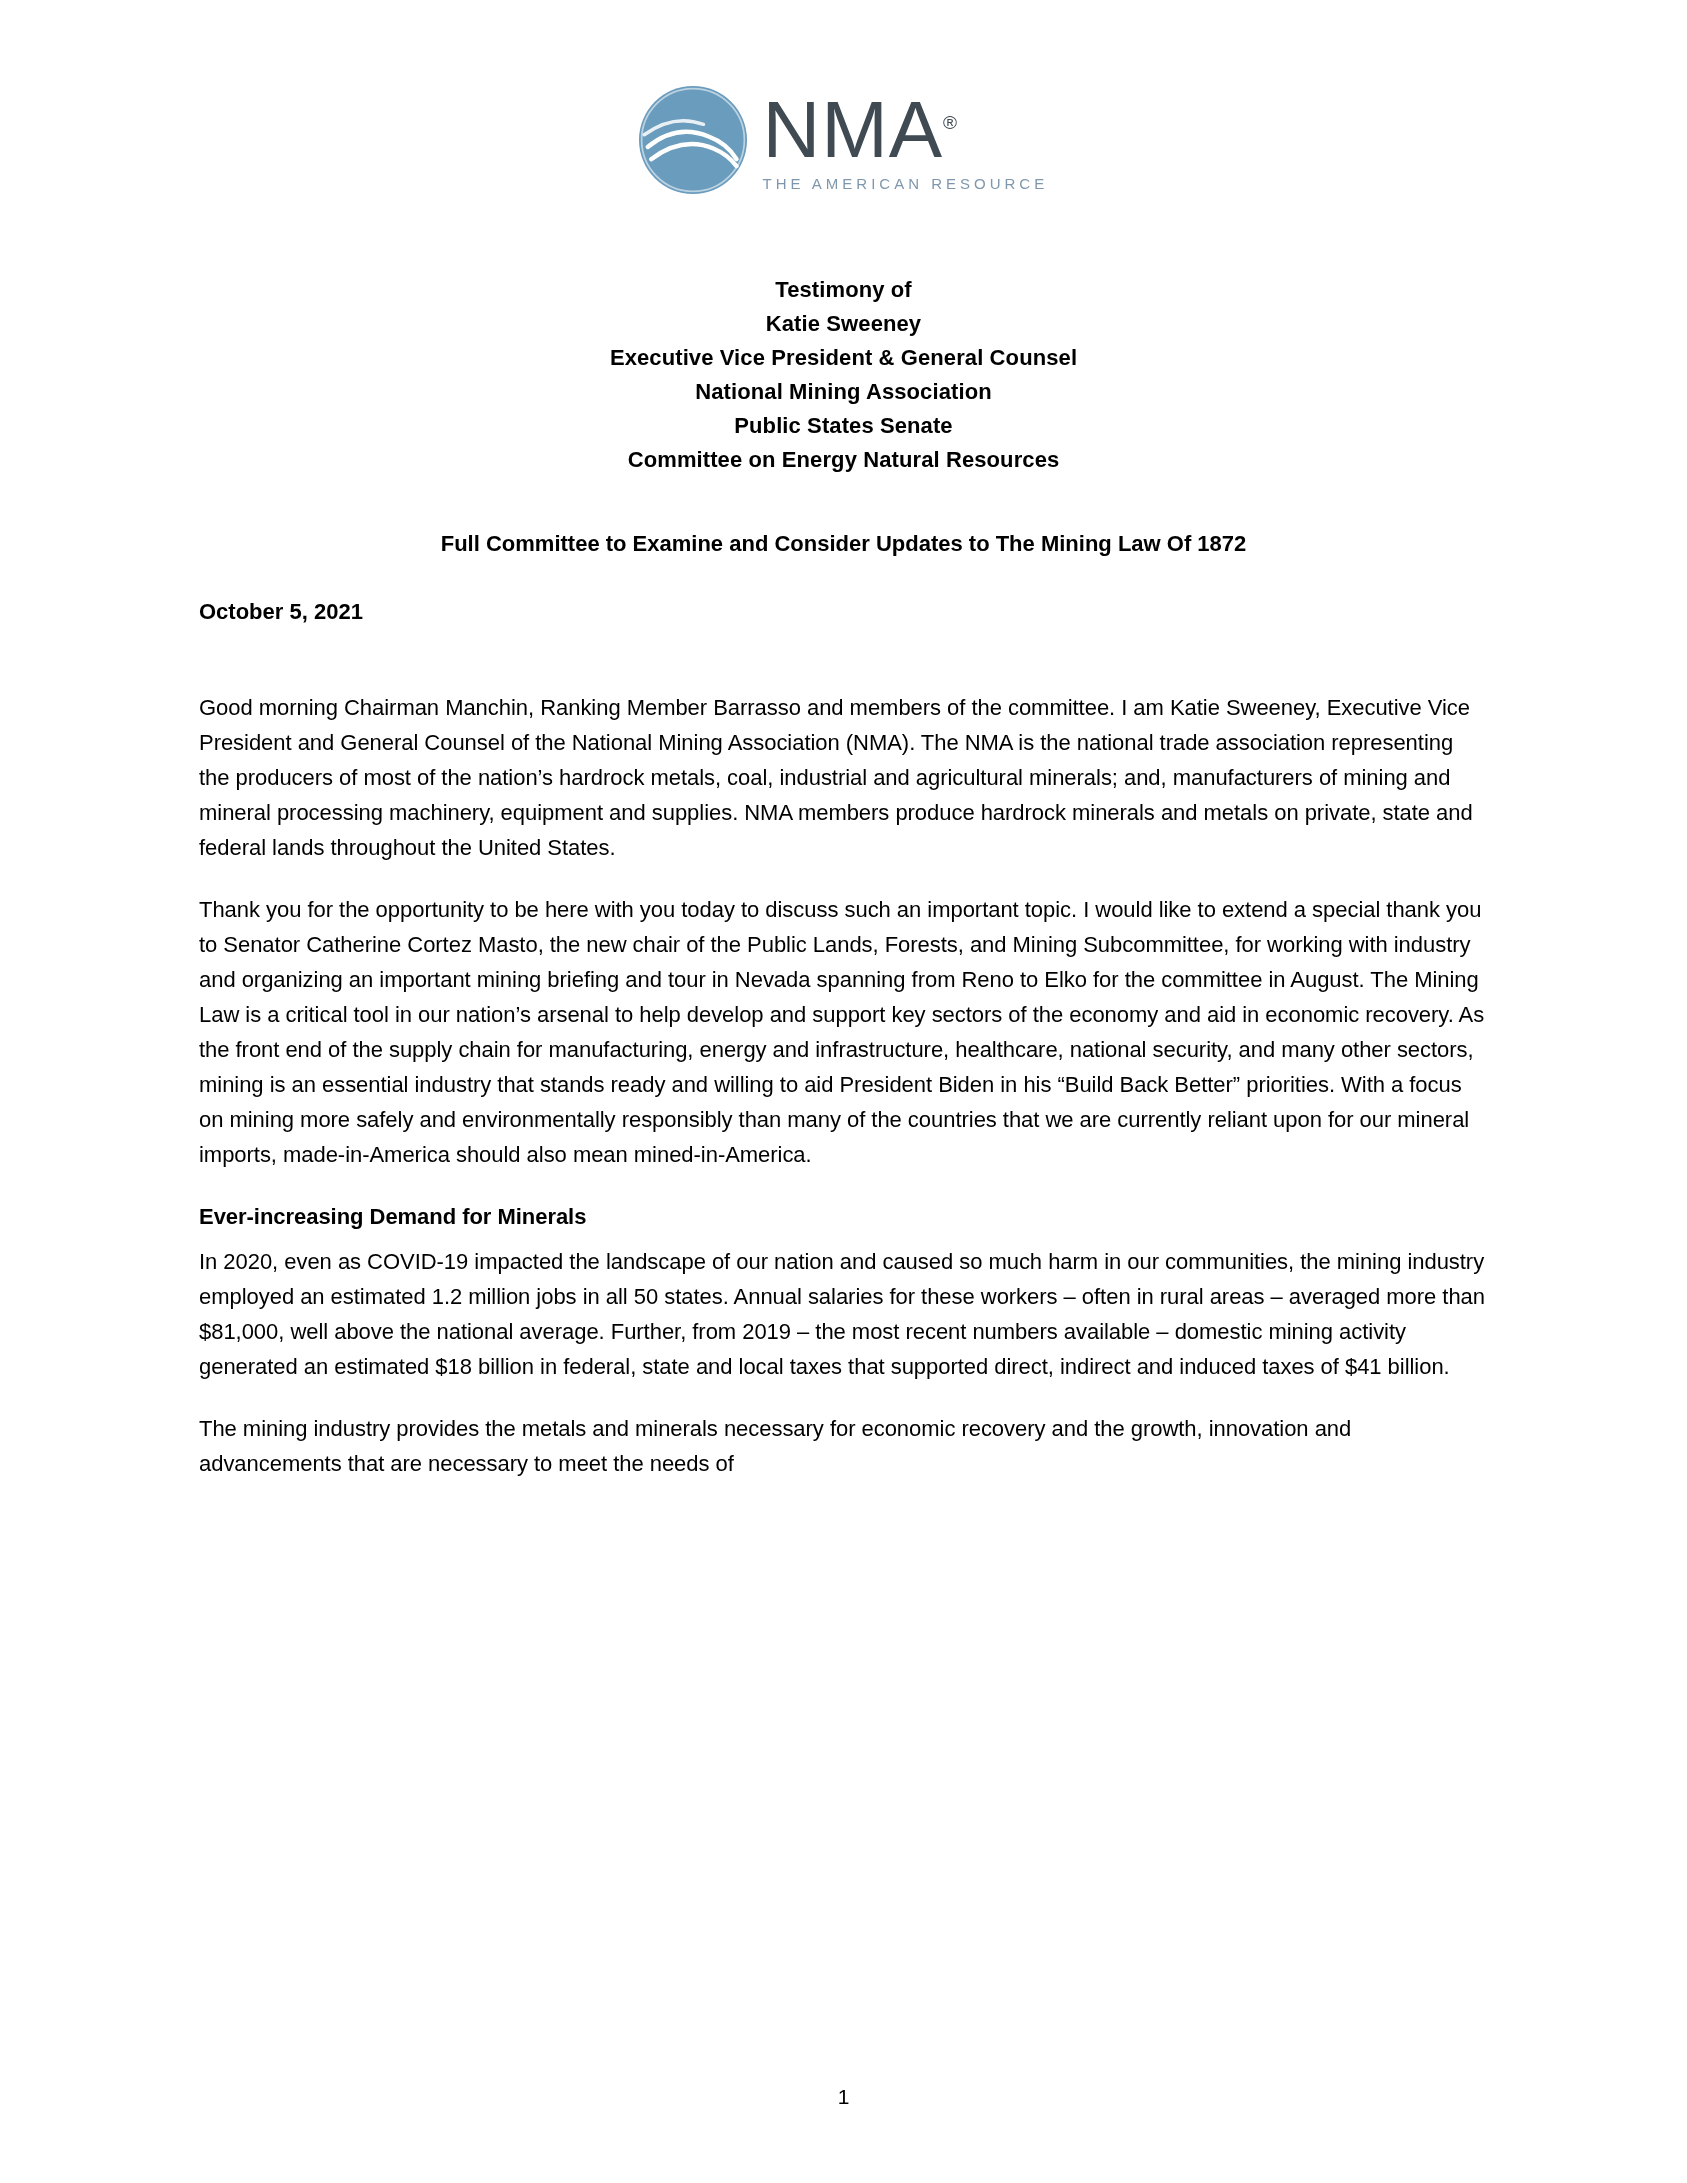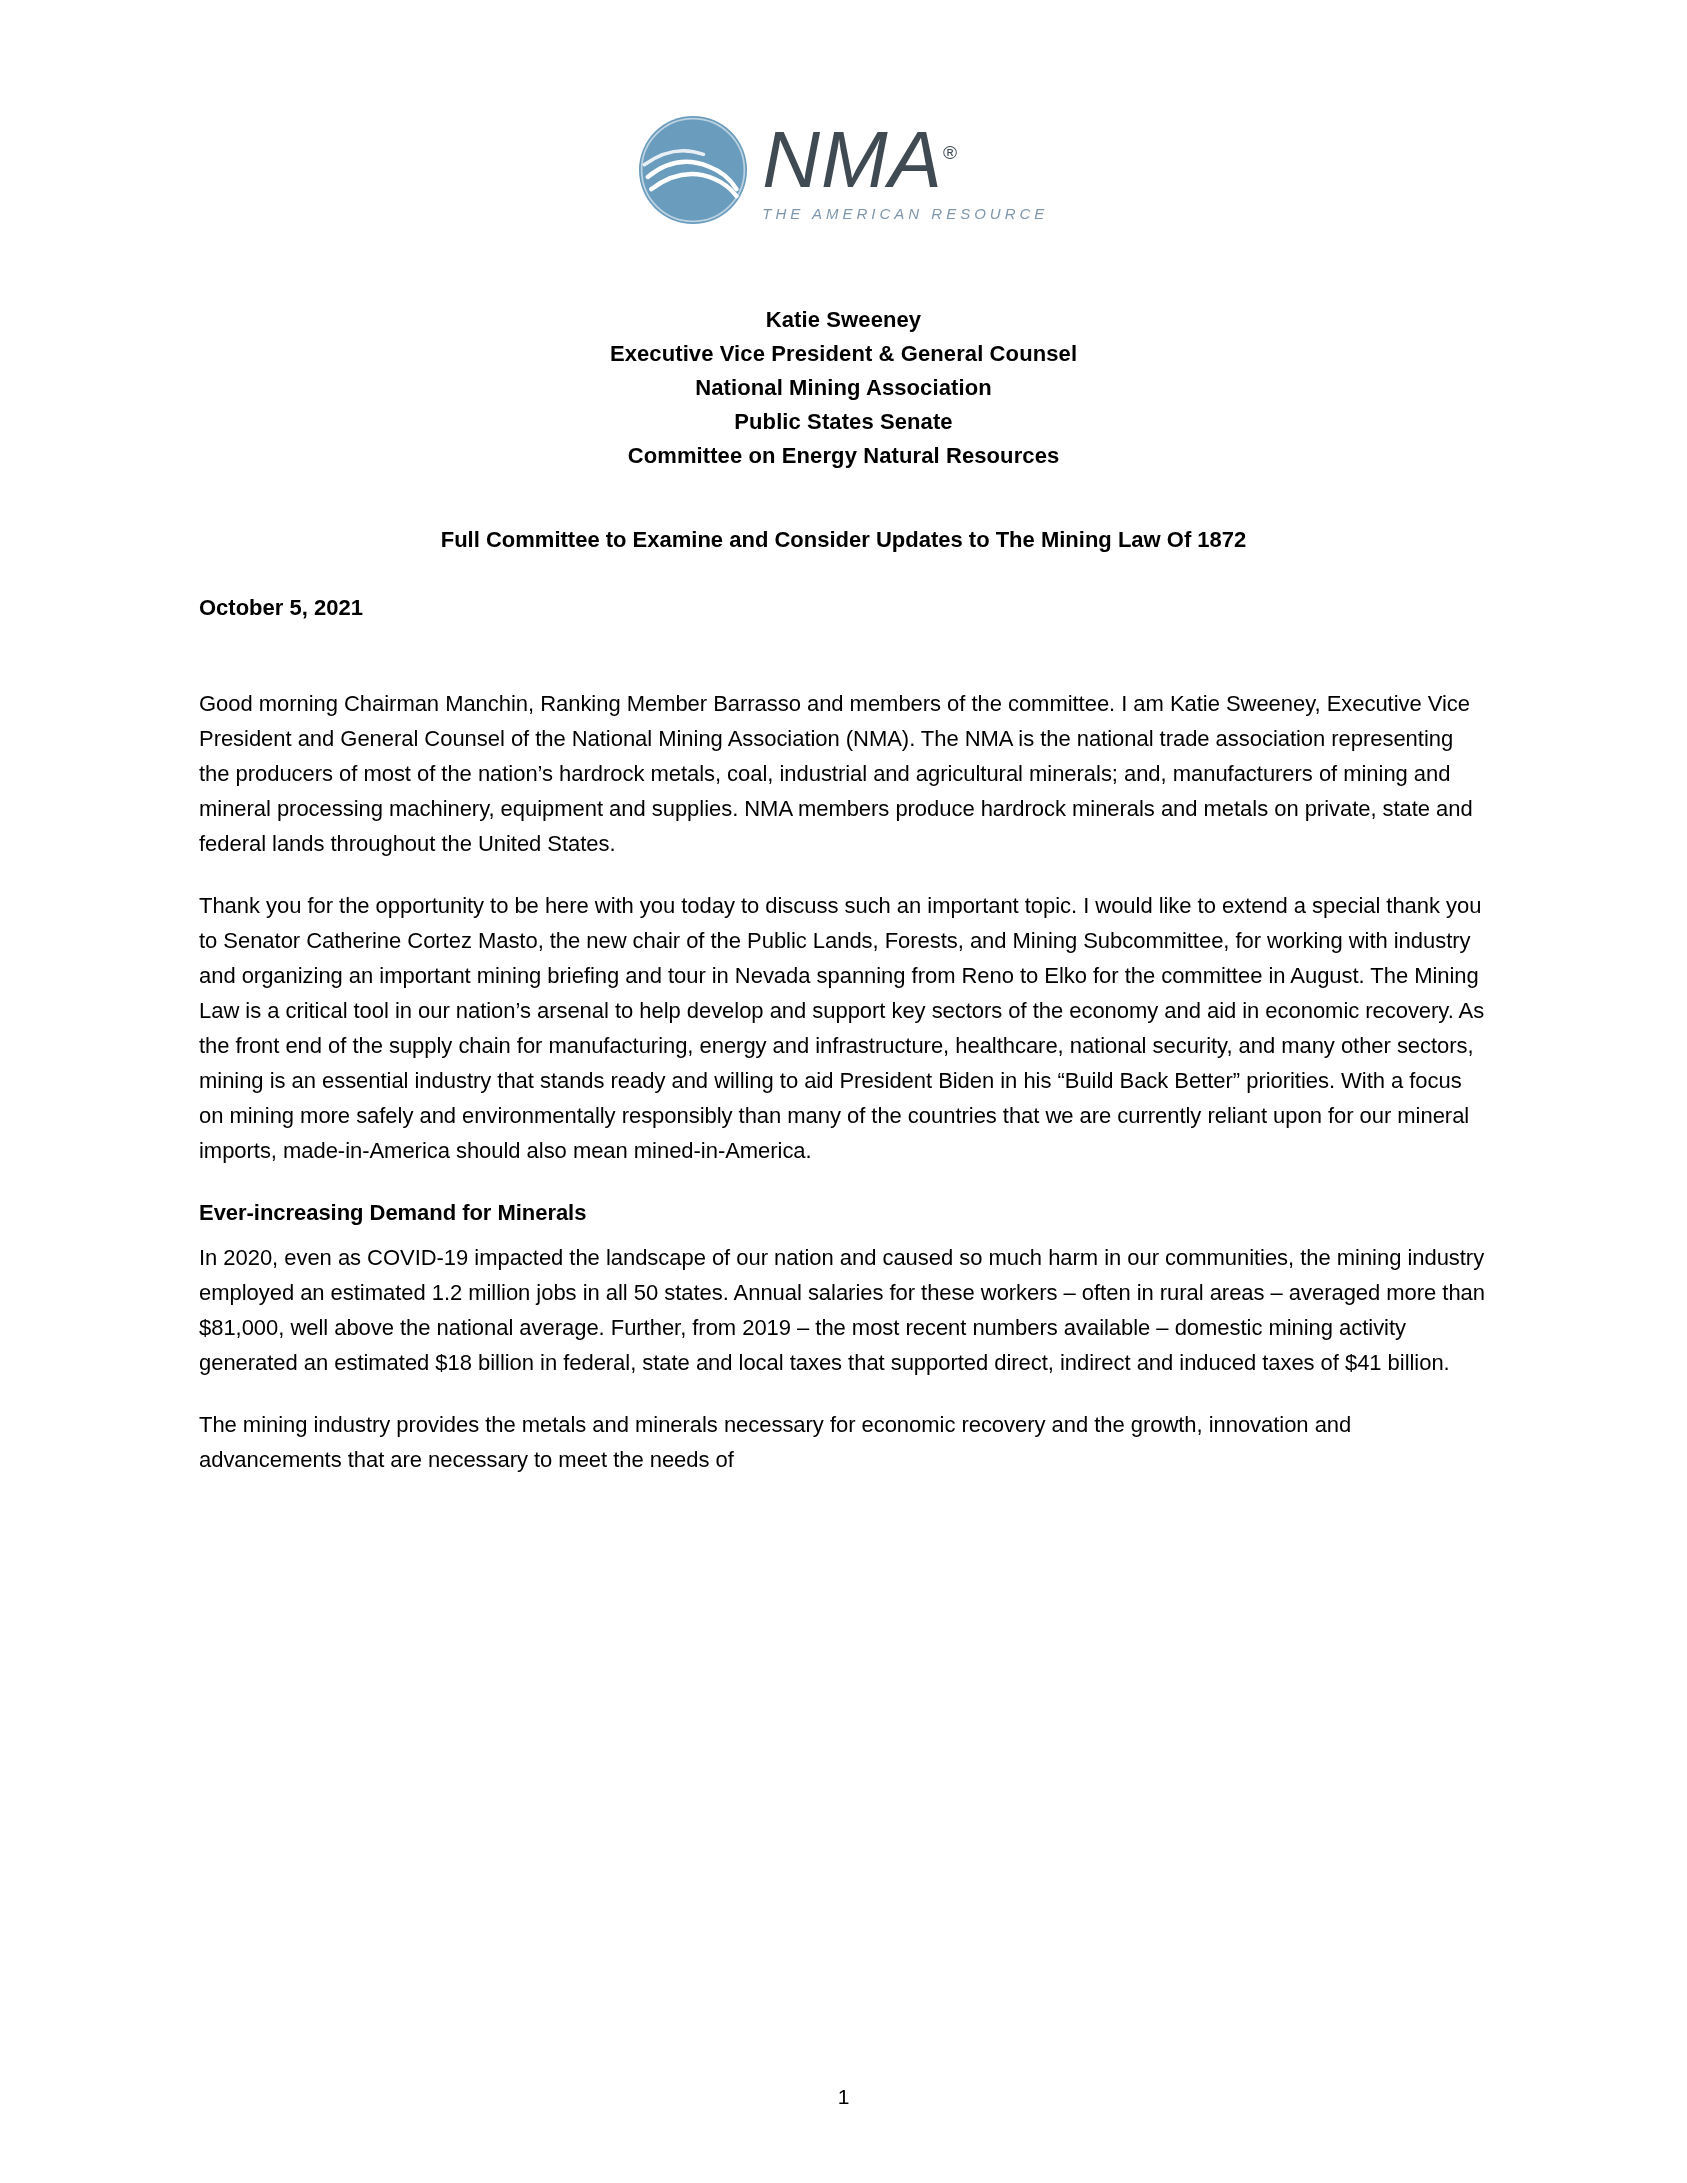--- a/index.html
+++ b/index.html
@@ -18,25 +18,24 @@
     position: relative;
     width: 1687px;
     height: 2184px;
     background: #ffffff;
     box-sizing: border-box;
     padding: 0 199px;
   }
 
   
   .logo-block {
-    padding-top: 116px;
+    padding-top: 86px;
     display: flex;
     justify-content: center;
     align-items: flex-start;
-    font-style: italic;
   }
   .logo-inner {
     display: flex;
     align-items: center;
     gap: 15.7px;
   }
   .logo-mark {
     width: 108px;
     height: 108px;
     flex: 0 0 auto;
@@ -136,20 +135,21 @@
         <circle cx="62" cy="62" r="59" fill="none" stroke="#ffffff" stroke-width="2" opacity="0.55"></circle>
       </svg>
       <div class="logo-text-wrap">
         <div class="logo-word"><span>NMA</span><span class="reg">®</span></div>
         <div class="logo-tag">THE AMERICAN RESOURCE</div>
       </div>
     </div>
   </div>
 
   <div class="heading">
+    <span class="line">Testimony of</span>
     <span class="line">Katie Sweeney</span>
     <span class="line">Executive Vice President &amp; General Counsel</span>
     <span class="line">National Mining Association</span>
     <span class="line">Public States Senate</span>
     <span class="line">Committee on Energy Natural Resources</span>
   </div>
 
   <div class="subject">Full Committee to Examine and Consider Updates to The Mining Law Of 1872</div>
   <div class="docdate">October 5, 2021</div>
 

